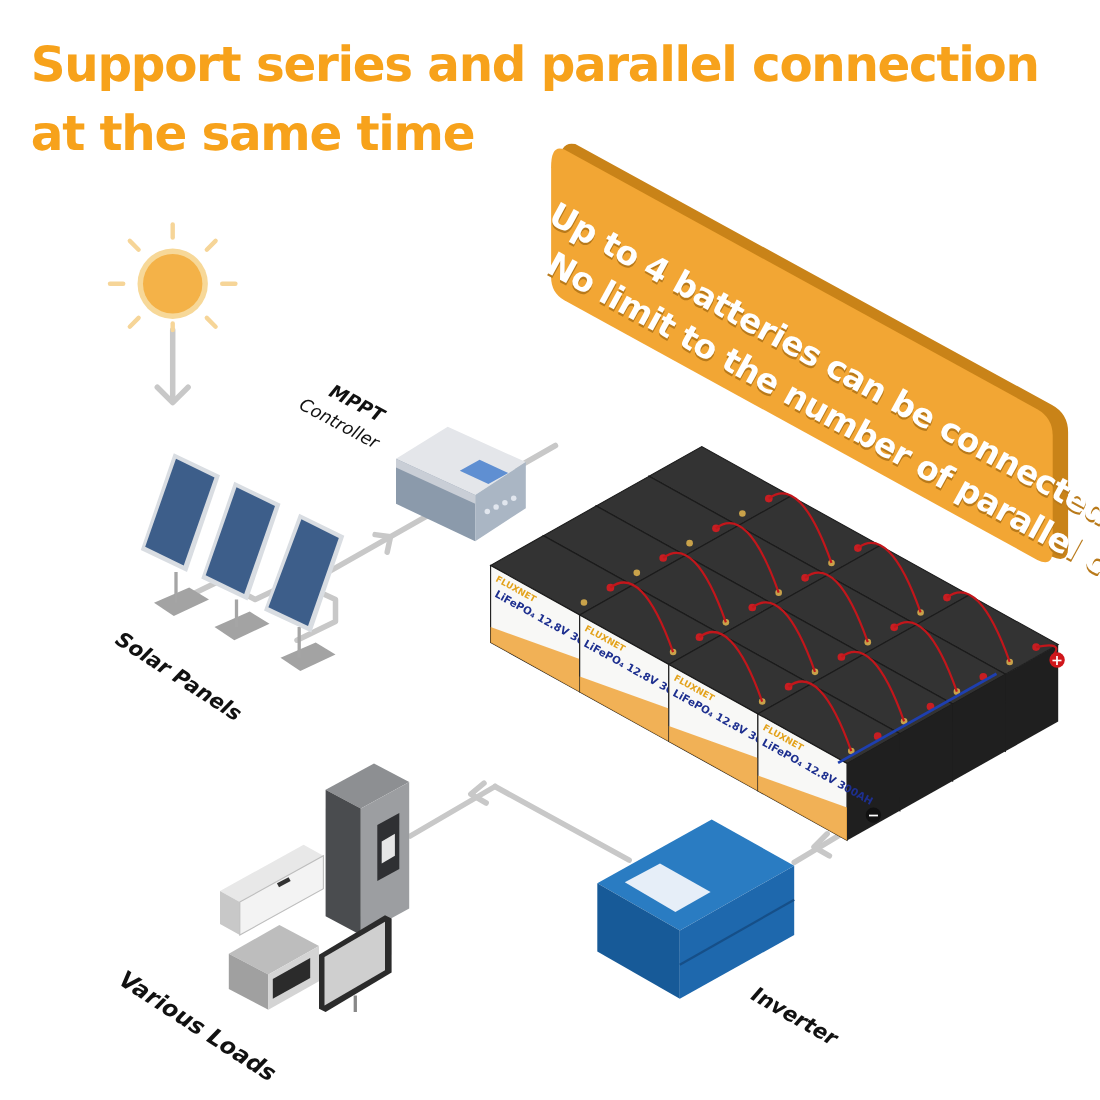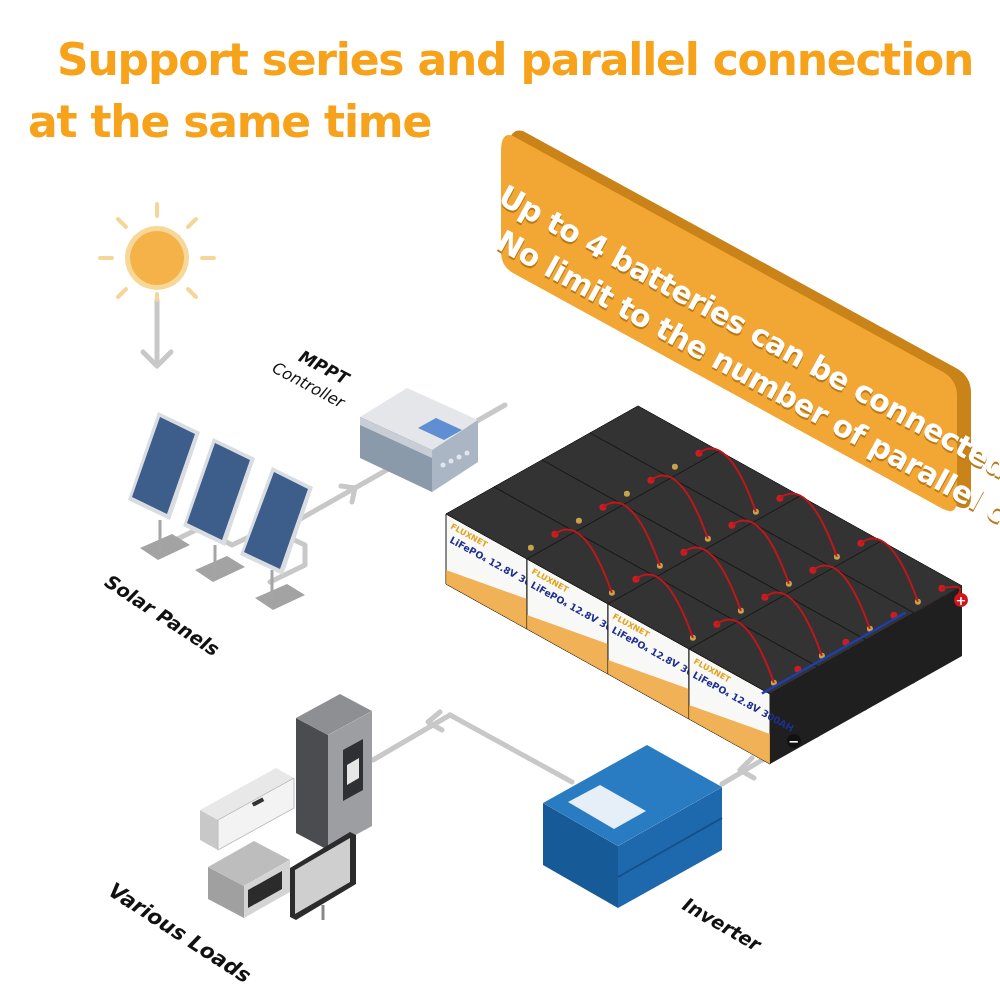--- a/index.html
+++ b/index.html
@@ -1,18 +1,18 @@
 <!DOCTYPE html>
 <html><head>
 <meta charset="utf-8">
 <style>
   html, body { margin:0; padding:0; background:#ffffff; }
   body { width:1000px; height:1000px; position:relative; overflow:hidden; font-family:"DejaVu Sans", sans-serif; }
   .headline { position:absolute; left:28px; font-family:"DejaVu Sans", sans-serif; font-weight:bold; font-size:44px; letter-spacing:-1.2px; color:#f7a21b; line-height:1; }
-  .h1 { top:38px;margin-left:29px; }
+  .h1 { top:38px; }
   .h2 { top:100px; }
   .lbl { position:absolute; font-family:"DejaVu Sans", sans-serif; font-weight:bold; font-style:italic; color:#111; transform-origin:left top; white-space:nowrap; }
   svg.scene { position:absolute; left:0; top:0; }
   .batt-text { font-family:"DejaVu Sans", sans-serif; font-weight:bold; }
 </style>
 </head>
 <body>
 
 <div class="headline h1">Support series and parallel connection</div>
 <div class="headline h2">at the same time</div>

